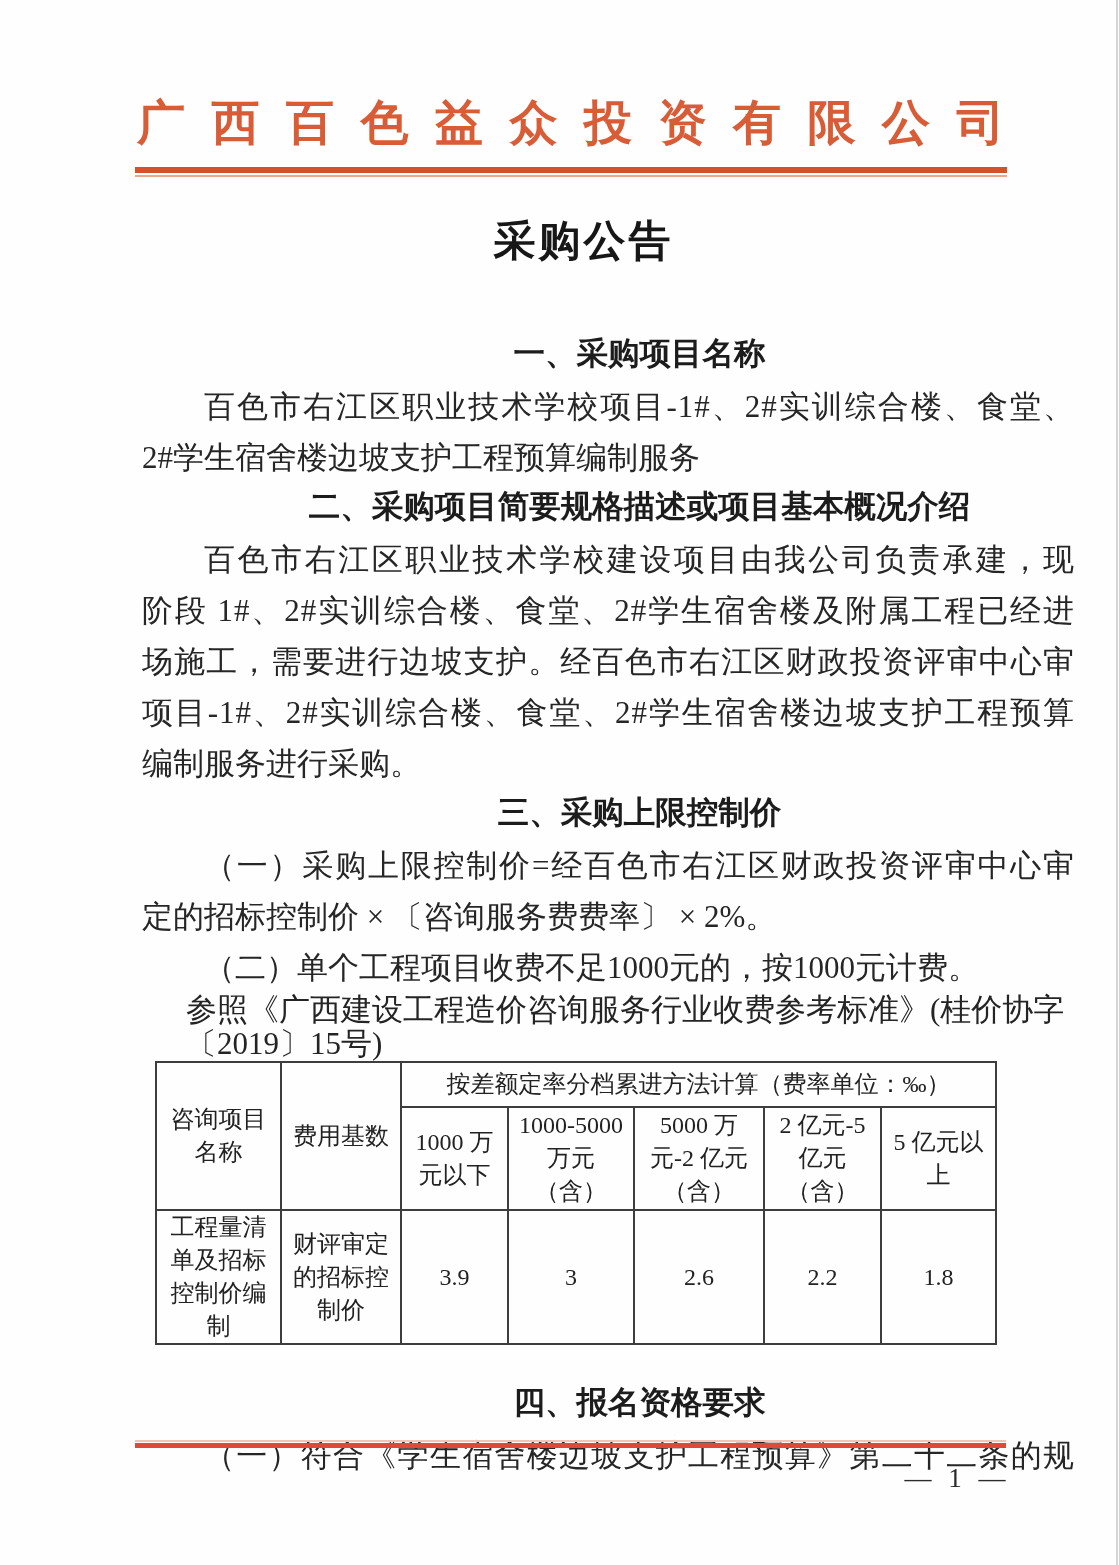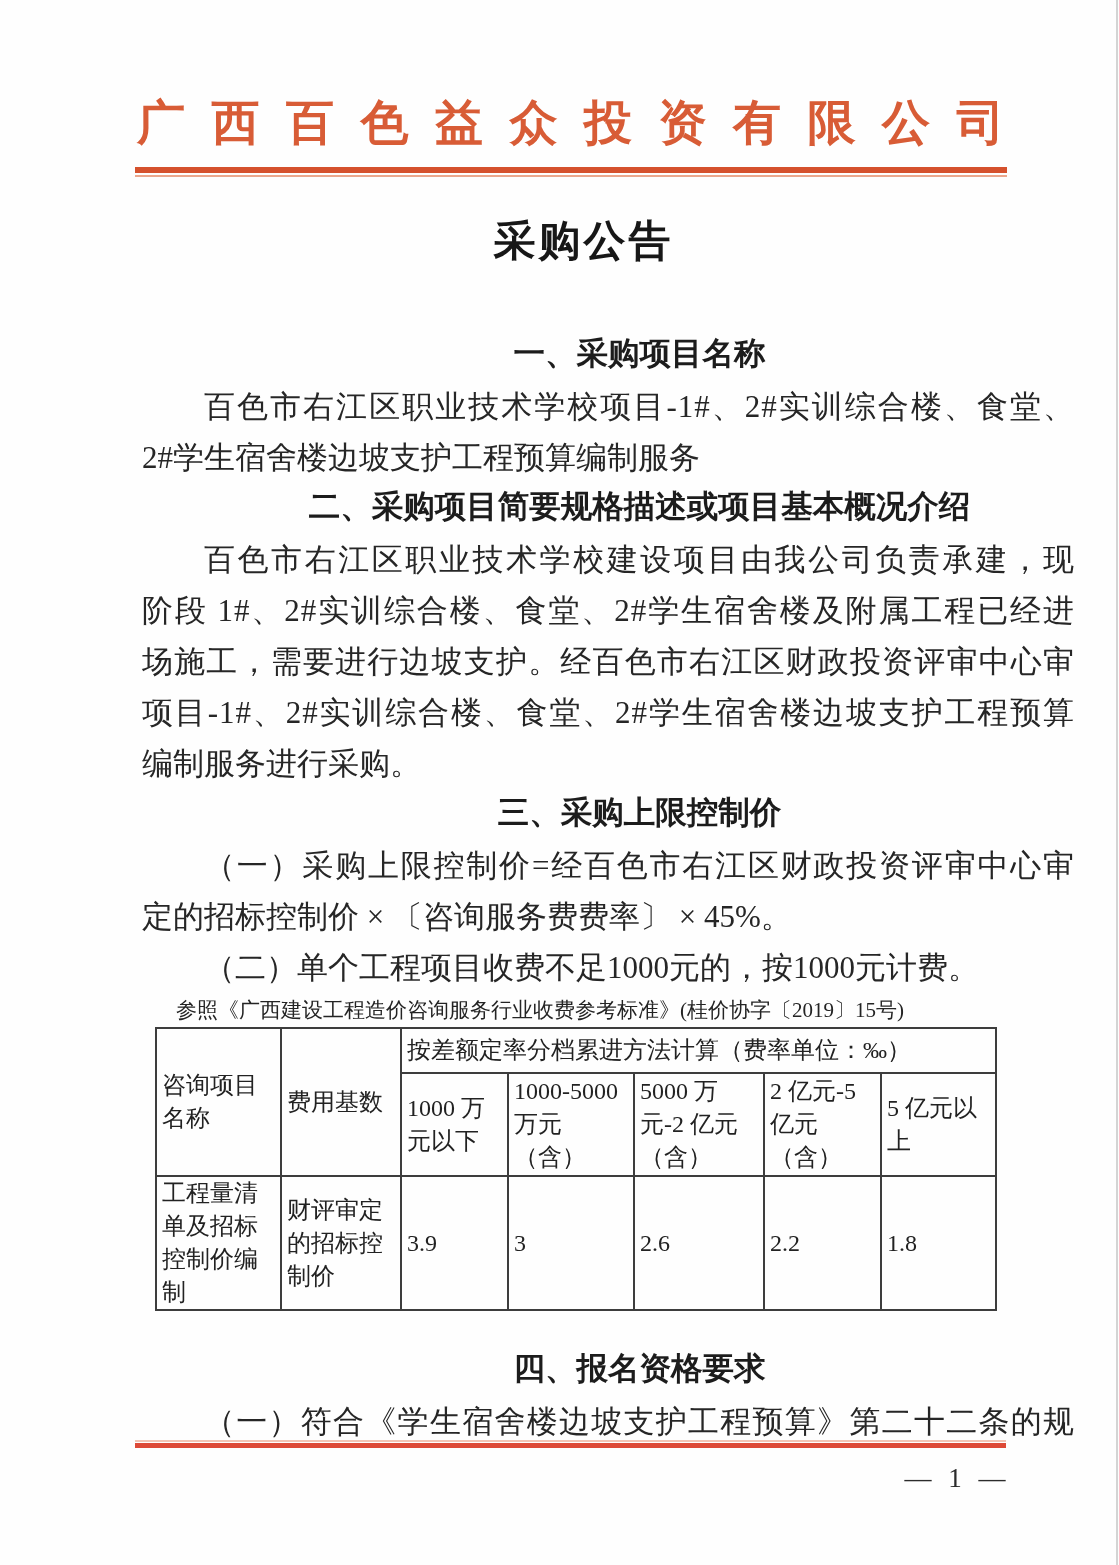--- a/index.html
+++ b/index.html
@@ -39,31 +39,31 @@
     font-family:Liberation Mono, monospace;
     font-weight:bold;
     font-size:31.5px; line-height:51px;
     text-indent:62px;
     color:#1c1c1c;
     text-align:center;
   }
   .line { font-size:31px; line-height:51px; color:#262626; }
   .jl   { text-align:justify; text-align-last:justify; text-justify:inter-character; letter-spacing:1px; }
   .indent { text-indent:62px; }
-  .note { margin-left:34px; font-size:21px; line-height:34px; color:#242424; }
+  .note { margin-left:44px; font-size:31px; line-height:34px; color:#242424; }
   
   .fee-table {
     border-collapse:collapse;
     table-layout:fixed;
     margin-left:13px;
     width:842px;
   }
   .fee-table td {
     border:2px solid #3d3d3d;
-    text-align:left; vertical-align:middle;
+    text-align:center; vertical-align:middle;
     font-size:24px; line-height:33px;
     padding:0 5px;
     color:#222222;
   }
   .row-band td      { height:43px; }
   .row-tiers td     { height:101px; }
   .row-data td      { height:119px; }
   .s4 { margin-top:34px; }
   
   .footer-rule-light { position:absolute; left:135px; top:1440px; width:871px; height:2px; background:#f2c4b4; }
@@ -95,21 +95,21 @@
 
     <div class="heading">二、采购项目简要规格描述或项目基本概况介绍</div>
     <div class="line jl indent">百色市右江区职业技术学校建设项目由我公司负责承建，现</div>
     <div class="line jl">阶段 1#、2#实训综合楼、食堂、2#学生宿舍楼及附属工程已经进</div>
     <div class="line jl">场施工，需要进行边坡支护。经百色市右江区财政投资评审中心审</div>
     <div class="line jl">项目-1#、2#实训综合楼、食堂、2#学生宿舍楼边坡支护工程预算</div>
     <div class="line">编制服务进行采购。</div>
 
     <div class="heading">三、采购上限控制价</div>
     <div class="line jl indent">（一）采购上限控制价=经百色市右江区财政投资评审中心审</div>
-    <div class="line">定的招标控制价 × 〔咨询服务费费率〕 × 45%。</div>
+    <div class="line">定的招标控制价 × 〔咨询服务费费率〕 × 2%。</div>
     <div class="line indent">（二）单个工程项目收费不足1000元的，按1000元计费。</div>
 
     <div class="note">参照《广西建设工程造价咨询服务行业收费参考标准》(桂价协字〔2019〕15号)</div>
 
     <table class="fee-table">
       <colgroup>
         <col style="width:125px">
           <col style="width:120px">
           <col style="width:107px">
         <col style="width:126px">

